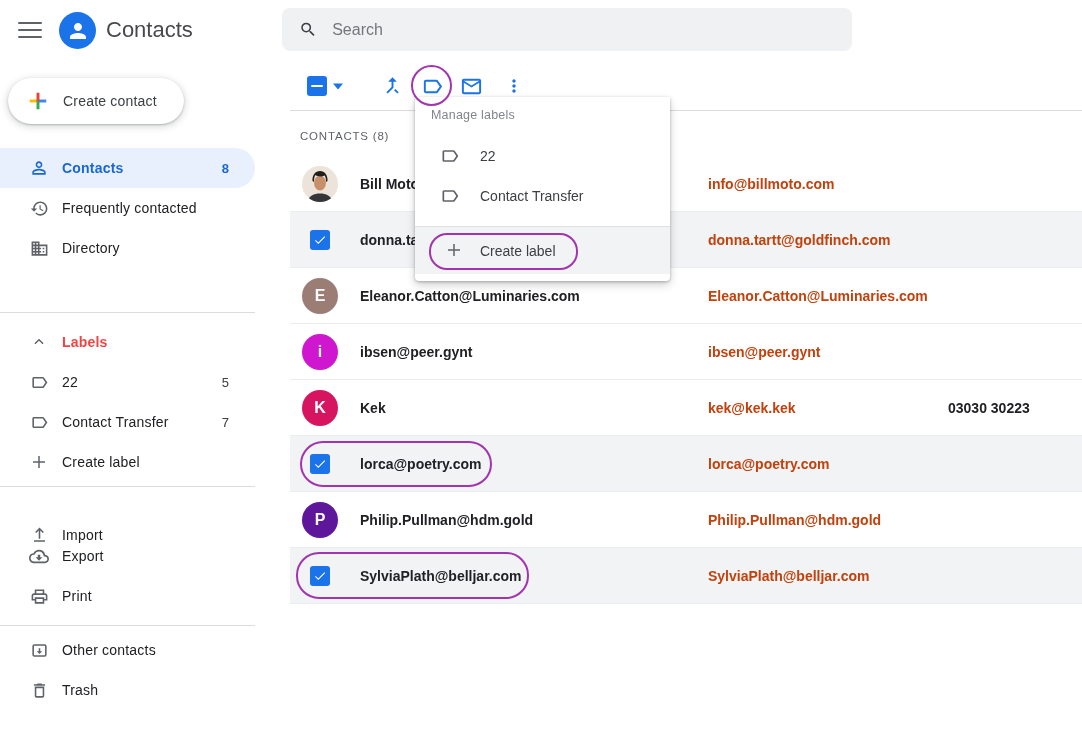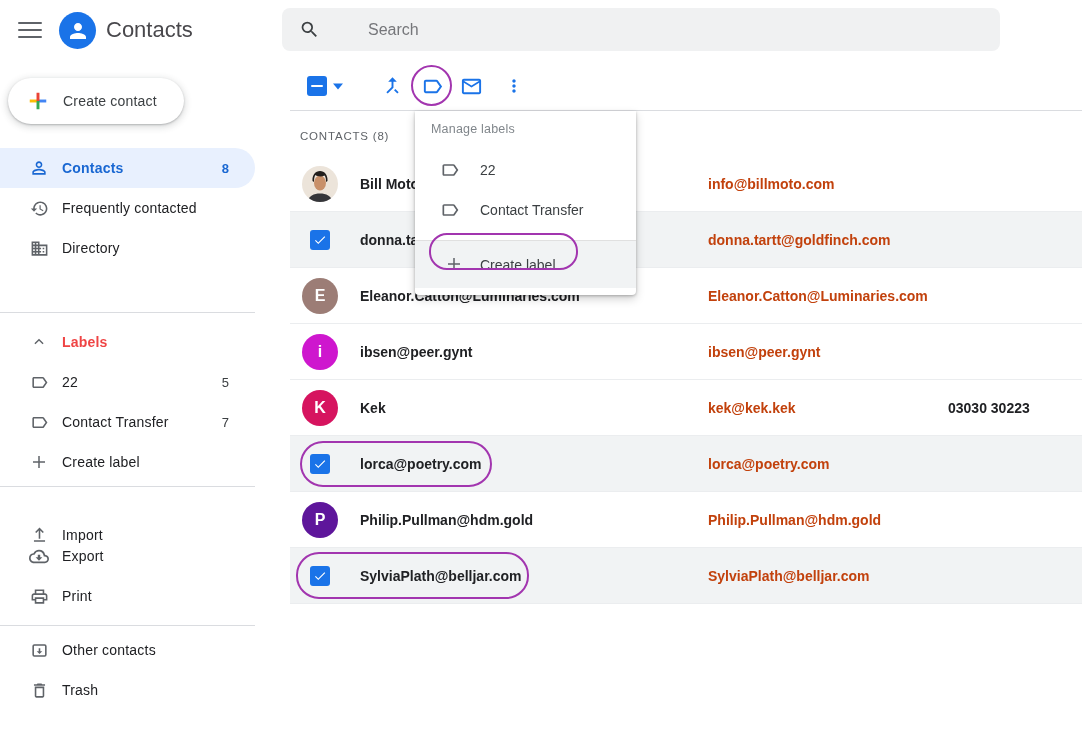--- a/index.html
+++ b/index.html
@@ -9,22 +9,22 @@
 
   
   .hamburger { position:absolute; left:16px; top:18px; width:28px; height:24px; cursor:pointer;
                display:flex; flex-direction:column; justify-content:center; gap:5px; padding:0 2px; }
   .hamburger span { display:block; height:2px; background:#5f6368; border-radius:1px; }
   .logo-circle { position:absolute; left:59px; top:12px; width:37px; height:37px; border-radius:50%;
                  background:#1a73e8; display:flex; align-items:center; justify-content:center; }
   .app-title { position:absolute; left:106px; top:17px; font-size:22px; color:#49484c; }
 
   
-  .search-bar { position:absolute; left:282px; top:8px; width:718px; height:43px;
-                background:#f0f1f2; border-radius:8px; display:flex; align-items:center; padding-left:17px;gap:33px; }
+  .search-bar { position:absolute; left:282px; top:8px; width:570px; height:43px;
+                background:#f0f1f2; border-radius:8px; display:flex; align-items:center; padding-left:17px; }
   .search-bar input { border:none; outline:none; background:transparent; font-size:16px;
                       color:#202124; margin-left:15px; width:600px;
                       font-family:"Liberation Sans","DejaVu Sans",sans-serif; }
   .search-bar input::placeholder { color:#747娱775; color:#75767a; }
 
   
   .create-contact { position:absolute; left:8px; top:78px; width:176px; height:46px; background:#fff;
                     border-radius:24px; box-shadow:0 1px 2px rgba(60,64,67,.3), 0 2px 6px 2px rgba(60,64,67,.15);
                     display:flex; align-items:center; cursor:pointer; }
   .create-contact .plus { margin-left:19px; width:22px; height:22px; }
@@ -60,21 +60,21 @@
   .cell-av { width:70px; flex:none; display:flex; align-items:center; }
   .avatar { width:36px; height:36px; margin-left:12px; border-radius:50%; display:flex;
             align-items:center; justify-content:center; color:#fff; font-size:16px; }
   .row-cb { width:20px; height:20px; margin-left:20px; border-radius:3px; background:#1a73e8;
             display:flex; align-items:center; justify-content:center; }
   .cell-name { width:348px; flex:none; font-size:14px; color:#202124; white-space:nowrap; overflow:hidden; }
   .cell-email { width:240px; flex:none; font-size:14px; color:#c2410c; white-space:nowrap; }
   .cell-phone { flex:1; font-size:14px; color:#202124; }
 
   
-  .dropdown { position:absolute; left:415px; top:111px; width:221px; height:184px; background:#fff;
+  .dropdown { position:absolute; left:415px; top:97px; width:255px; height:184px; background:#fff;
               border-radius:0 0 4px 4px; z-index:10;
               box-shadow:0 1px 3px rgba(0,0,0,.25), 0 4px 10px rgba(0,0,0,.18); }
   .dd-header { padding:11px 0 0 16px; font-size:12.5px; color:#80868b; letter-spacing:.2px; }
   .dd-item { position:absolute; left:0; width:100%; height:40px; display:flex; align-items:center; cursor:pointer; }
   .dd-item .ic { width:20px; height:20px; margin-left:25px; color:#5f6368; }
   .dd-item .lbl { margin-left:20px; font-size:14px; color:#3c4043; }
   .dd-sep { position:absolute; left:0; top:129px; width:100%; height:1px; background:#e0e0e0; }
   .dd-create { position:absolute; left:0; top:130px; width:100%; height:47px; background:#f1f3f4;
                display:flex; align-items:center; cursor:pointer; }
   .dd-create .ic { width:20px; height:20px; margin-left:30px; color:#5f6368; }

